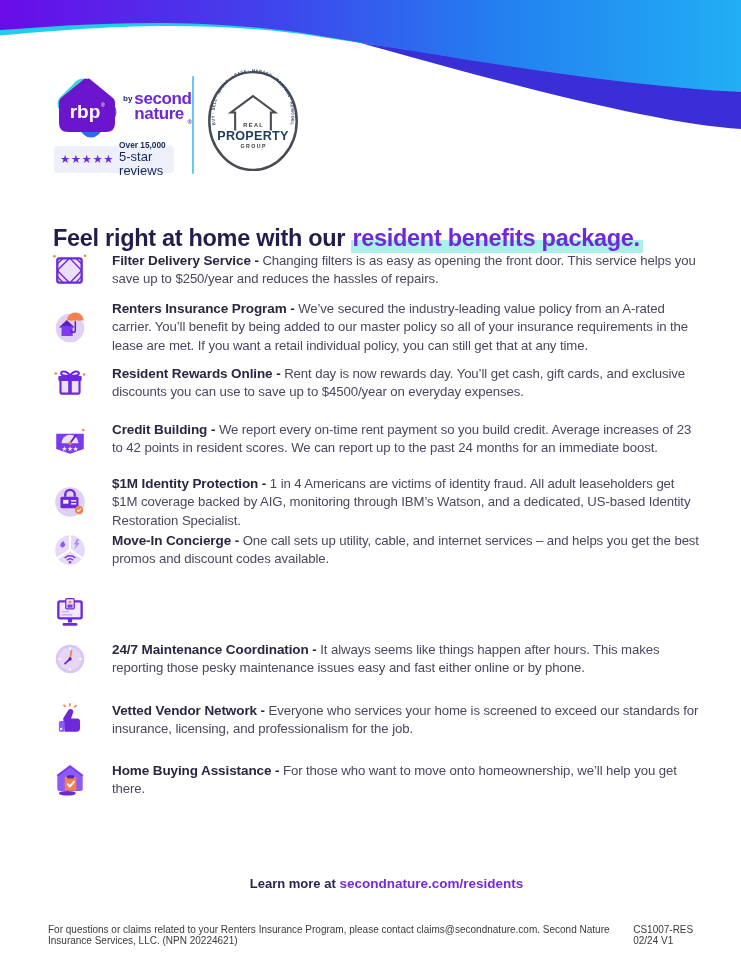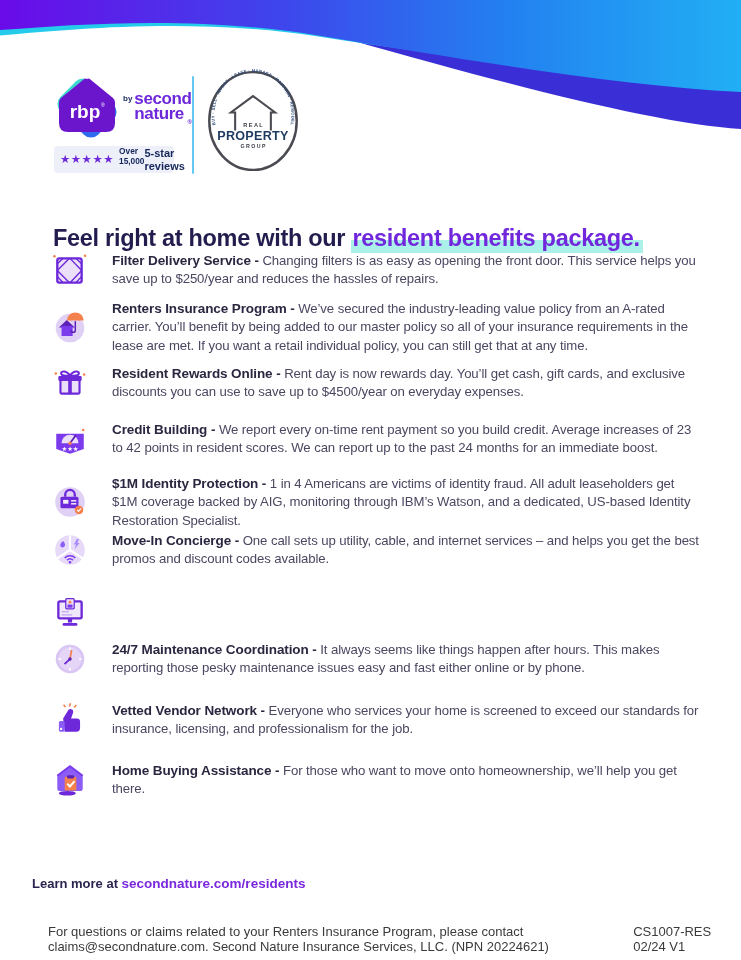--- a/index.html
+++ b/index.html
@@ -12,43 +12,43 @@
 
   
   .rbp-logo { position:absolute; left:54px; top:75px; }
   .byline { position:absolute; left:123px; top:92px; display:flex; }
   .byline .by { font-size:8px; color:#15265B; font-weight:700; margin:2px 2px 0 0; }
   .brand { display:flex; flex-direction:column; font-weight:800; font-size:17px; line-height:0.88; color:#6d28d9; letter-spacing:-0.4px; }
   .brand .mark { font-size:6px; align-self:flex-end; margin-top:-2px; }
 
   .review-badge { position:absolute; left:54px; top:146px; width:120px; height:27px; background:#EDF0F9; border-radius:4px; display:flex; align-items:center; gap:5px; padding:0 6px; }
   .stars { color:#6D28D9; font-size:11.5px; letter-spacing:0.5px; line-height:1; }
-  .review-text { display:flex; flex-direction:row; color:#15265B; line-height:1.1; }
+  .review-text { display:flex; flex-direction:column; color:#15265B; line-height:1.1; }
   .review-text .l1 { font-size:8.3px; font-weight:800; }
-  .review-text .l2 { font-size:11px; font-weight:700; }
+  .review-text .l2 { font-size:13px; font-weight:400; }
 
   .divider { position:absolute; left:192px; top:76px; width:2px; height:98px; background:#64C9F2; border-radius:1px; }
 
   .seal { position:absolute; left:206px; top:68px; }
 
   
   .heading { position:absolute; left:53px; top:201px; font-size:23.5px; letter-spacing:-0.3px; color:#221D4E; font-weight:600; white-space:nowrap;margin-top:24px; }
   .heading .hl { font-weight:800; color:#7128DC; background:linear-gradient(180deg, transparent 52%, #ABF0E9 52%); padding:0 3px 2px 1px; }
 
   
   .benefit { position:absolute; left:52px; width:648px; display:flex; align-items:center; gap:24px; }
   .benefit-icon { flex:0 0 36px; width:36px; height:36px; }
   .benefit-icon svg { width:36px; height:36px; display:block; }
   .benefit p { font-size:13.2px; line-height:1.37; color:#4A4760; letter-spacing:-0.1px; }
   .benefit b { font-size:13.5px; color:#2A2740; font-weight:700; }
 
   
-  .learn-more { position:absolute; top:876px; left:0; width:741px; font-size:13px; color:#2A2550; font-weight:600;padding-left:32px; }
+  .learn-more { position:absolute; top:876px; left:0; width:741px; text-align:center; font-size:13px; color:#2A2550; font-weight:600;padding-left:32px; }
   .learn-more .link { font-weight:800; color:#7A28DD; font-size:13.5px; }
-  .fine-print { position:absolute; top:924px; left:33px; right:28px; display:flex; justify-content:flex-end; align-items:flex-start; font-size:13px; color:#3A3A3A;padding-left:15px; }
+  .fine-print { position:absolute; top:924px; left:33px; right:28px; display:flex; justify-content:flex-end; align-items:flex-start; font-size:10px; color:#3A3A3A;padding-left:15px; }
 </style>
 </head>
 <body>
 
 <div class="page">
 
   <svg class="wave" viewBox="0 0 741 135" preserveAspectRatio="none">
     <defs>
       <linearGradient id="wg" x1="0" y1="0" x2="1" y2="0">
         <stop offset="0" stop-color="#6A0BE8"></stop>

